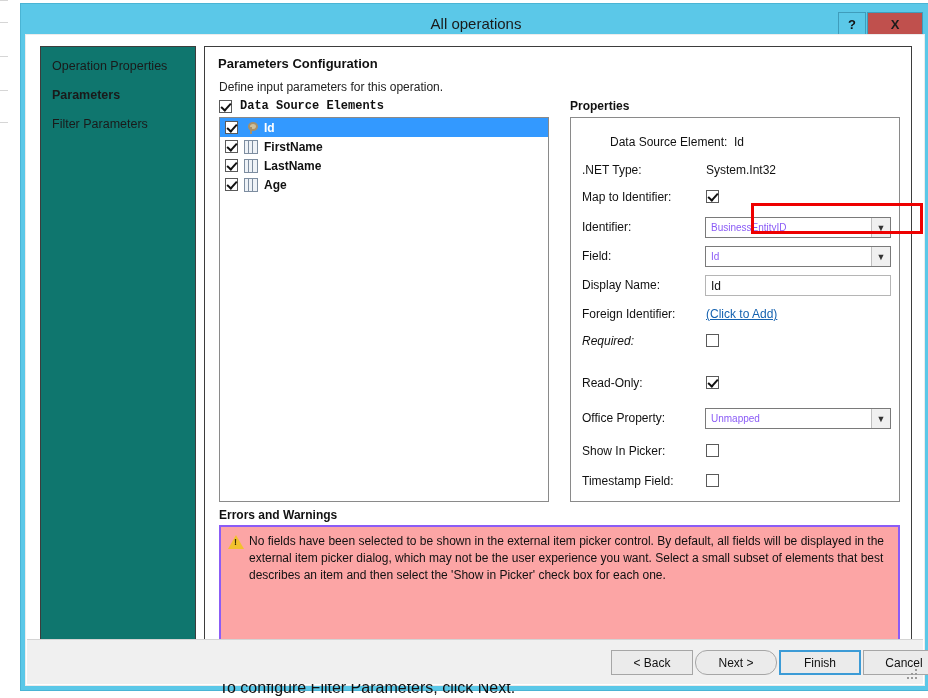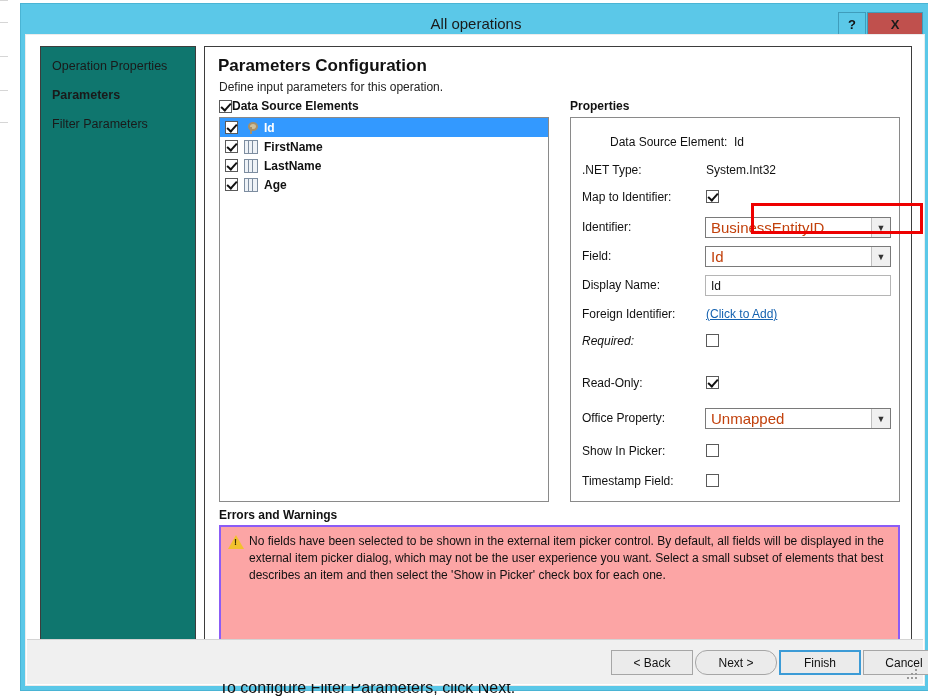--- a/index.html
+++ b/index.html
@@ -78,21 +78,21 @@
   
   #main {
     position: absolute;
     left: 178px; top: 11px;
     width: 708px; height: 613px;
     background: #ffffff;
     border: 1px solid #3d3d3d;
   }
   #page-title {
     position: absolute; left: 13px; top: 9px;
-    font-size: 17px; font-weight: bold; color: #111;
+    font-size: 13px; font-weight: bold; color: #111;
   }
   #page-sub {
     position: absolute; left: 14px; top: 33px;
     font-size: 12px; color: #222;
   }
 
   
   .caption {
     position: absolute;
     font-size: 12px; font-weight: bold; color: #111;
@@ -113,21 +113,21 @@
     content: "";
     position: absolute;
     left: 3px; top: 0px;
     width: 4px; height: 8px;
     border: solid #111;
     border-width: 0 2px 2px 0;
     transform: rotate(42deg);
   }
 
   
-  #dse-head { position: absolute; left: 14px; top: 52px; display: flex; align-items: center; gap: 0; }
+  #dse-head { position: absolute; left: 14px; top: 52px; display: flex; align-items: center; gap: 8px; font-family: Liberation Mono, monospace; }
   #dse-head .caption { position: static; }
 
   
   #tree {
     position: absolute;
     left: 14px; top: 70px;
     width: 330px; height: 385px;
     background: #ffffff;
     border: 1px solid #8a8a8a;
     overflow: hidden;
@@ -182,21 +182,21 @@
     font-size: 12px; color: #111; white-space: nowrap;
   }
   .pcb { position: absolute; left: 124px; top: 3px; }
   .combo {
     position: absolute; left: 123px; top: 0;
     width: 186px; height: 21px;
     border: 1px solid #7a7a7a; background: #fff;
     display: flex; align-items: center;
     cursor: pointer;
   }
-  .combo .ctext { padding-left: 5px; font-size: 15px; color: #c2410c; flex: 1; }
+  .combo .ctext { padding-left: 5px; font-size: 10px; color: #8b5cf6; flex: 1; }
   .combo .carrow {
     width: 19px; height: 19px;
     border-left: 1px solid #bfbfbf;
     background: #f0f0f0;
     display: flex; align-items: center; justify-content: center;
     font-size: 9px; color: #333;
   }
   .textbox {
     position: absolute; left: 123px; top: 0;
     width: 186px; height: 21px;

